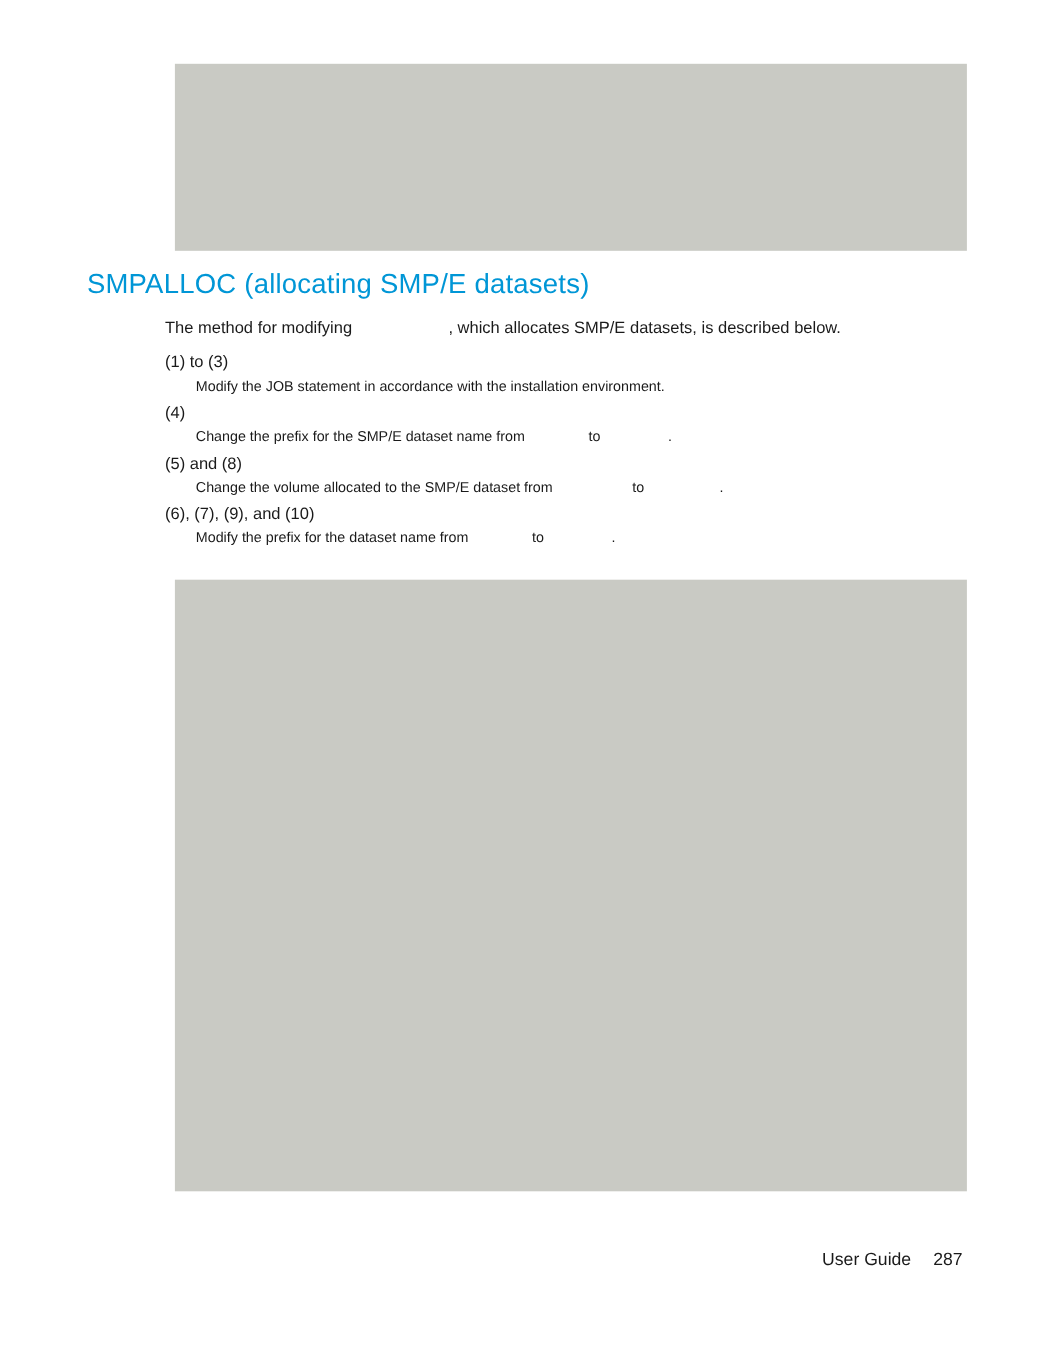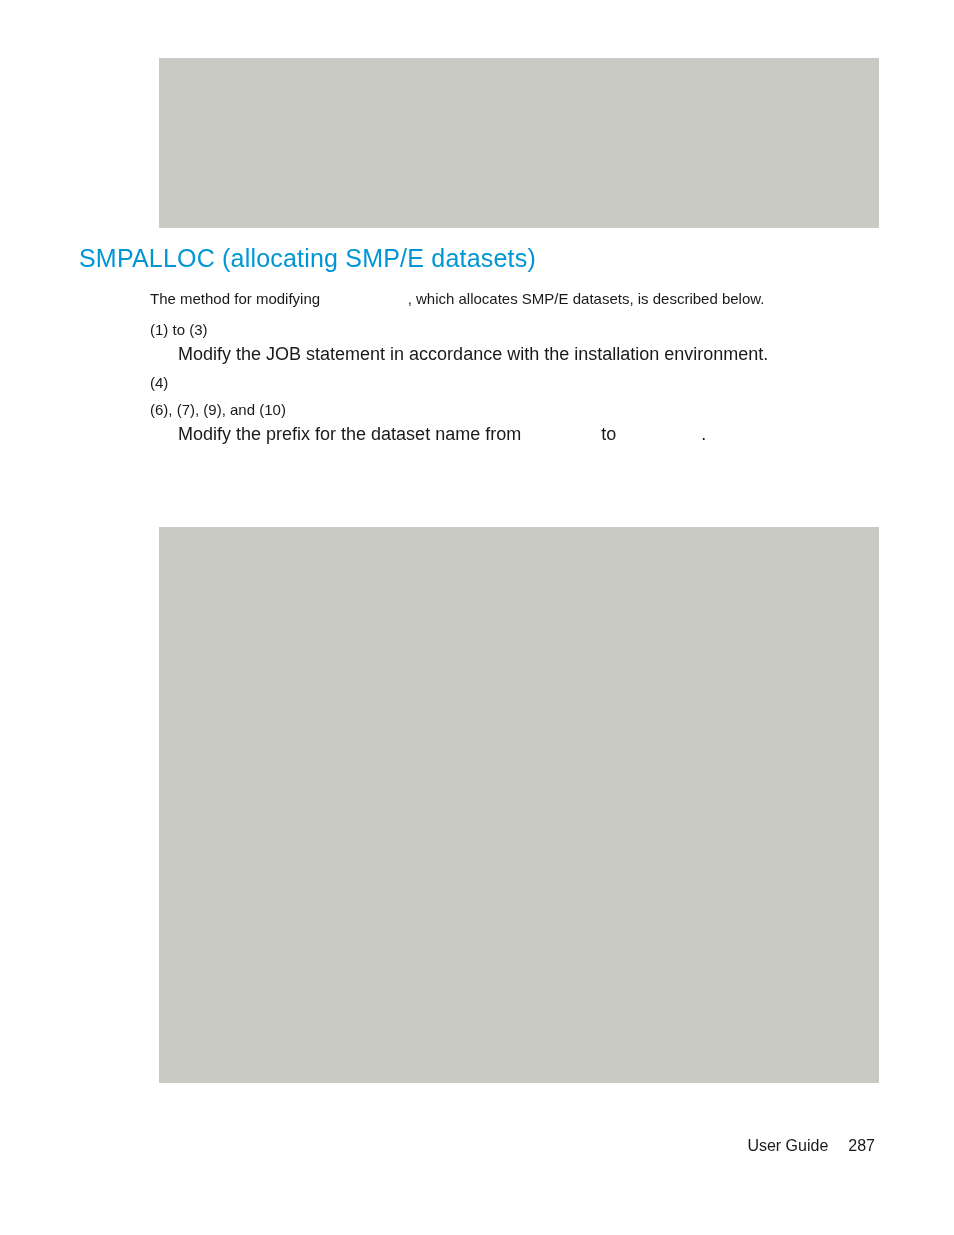--- a/index.html
+++ b/index.html
@@ -45,21 +45,21 @@
       margin-bottom: 8px;
       font-weight: 400;
     }
     .list-label {
       font-size: 15px;
       line-height: 1.5;
       margin-top: 4px;
       font-weight: 300;
     }
     .list-desc {
-      font-size: 18px;
+      font-size: 13px;
       line-height: 1.5;
       padding-left: 28px;
       margin-bottom: 2px;
       font-weight: 300;
     }
     .bottom-image-block {
       position: absolute;
       left: 159px;
       top: 527px;
       width: 720px;
@@ -87,21 +87,28 @@
 
 <div class="content">
   <p class="para">
     <span>The method for modifying </span><span style="white-space:pre;">                    </span><span>, which allocates SMP/E datasets, is described below.</span>
   </p>
 
   <p class="list-label">(1) to (3)</p>
   <p class="list-desc">Modify the JOB statement in accordance with the installation environment.</p>
 
   <p class="list-label">(4)</p>
+  <p class="list-desc">
+    <span>Change the prefix for the SMP/E dataset name from </span><span style="white-space:pre;">              </span><span> to </span><span style="white-space:pre;">                </span><span>.</span>
+  </p>
 
+  <p class="list-label">(5) and (8)</p>
+  <p class="list-desc">
+    <span>Change the volume allocated to the SMP/E dataset from </span><span style="white-space:pre;">                  </span><span> to </span><span style="white-space:pre;">                  </span><span>.</span>
+  </p>
 
   <p class="list-label">(6), (7), (9), and (10)</p>
   <p class="list-desc">
     <span>Modify the prefix for the dataset name from </span><span style="white-space:pre;">              </span><span> to </span><span style="white-space:pre;">                </span><span>.</span>
   </p>
 </div>
 
 <div class="bottom-image-block"></div>
 
 <div class="footer">

